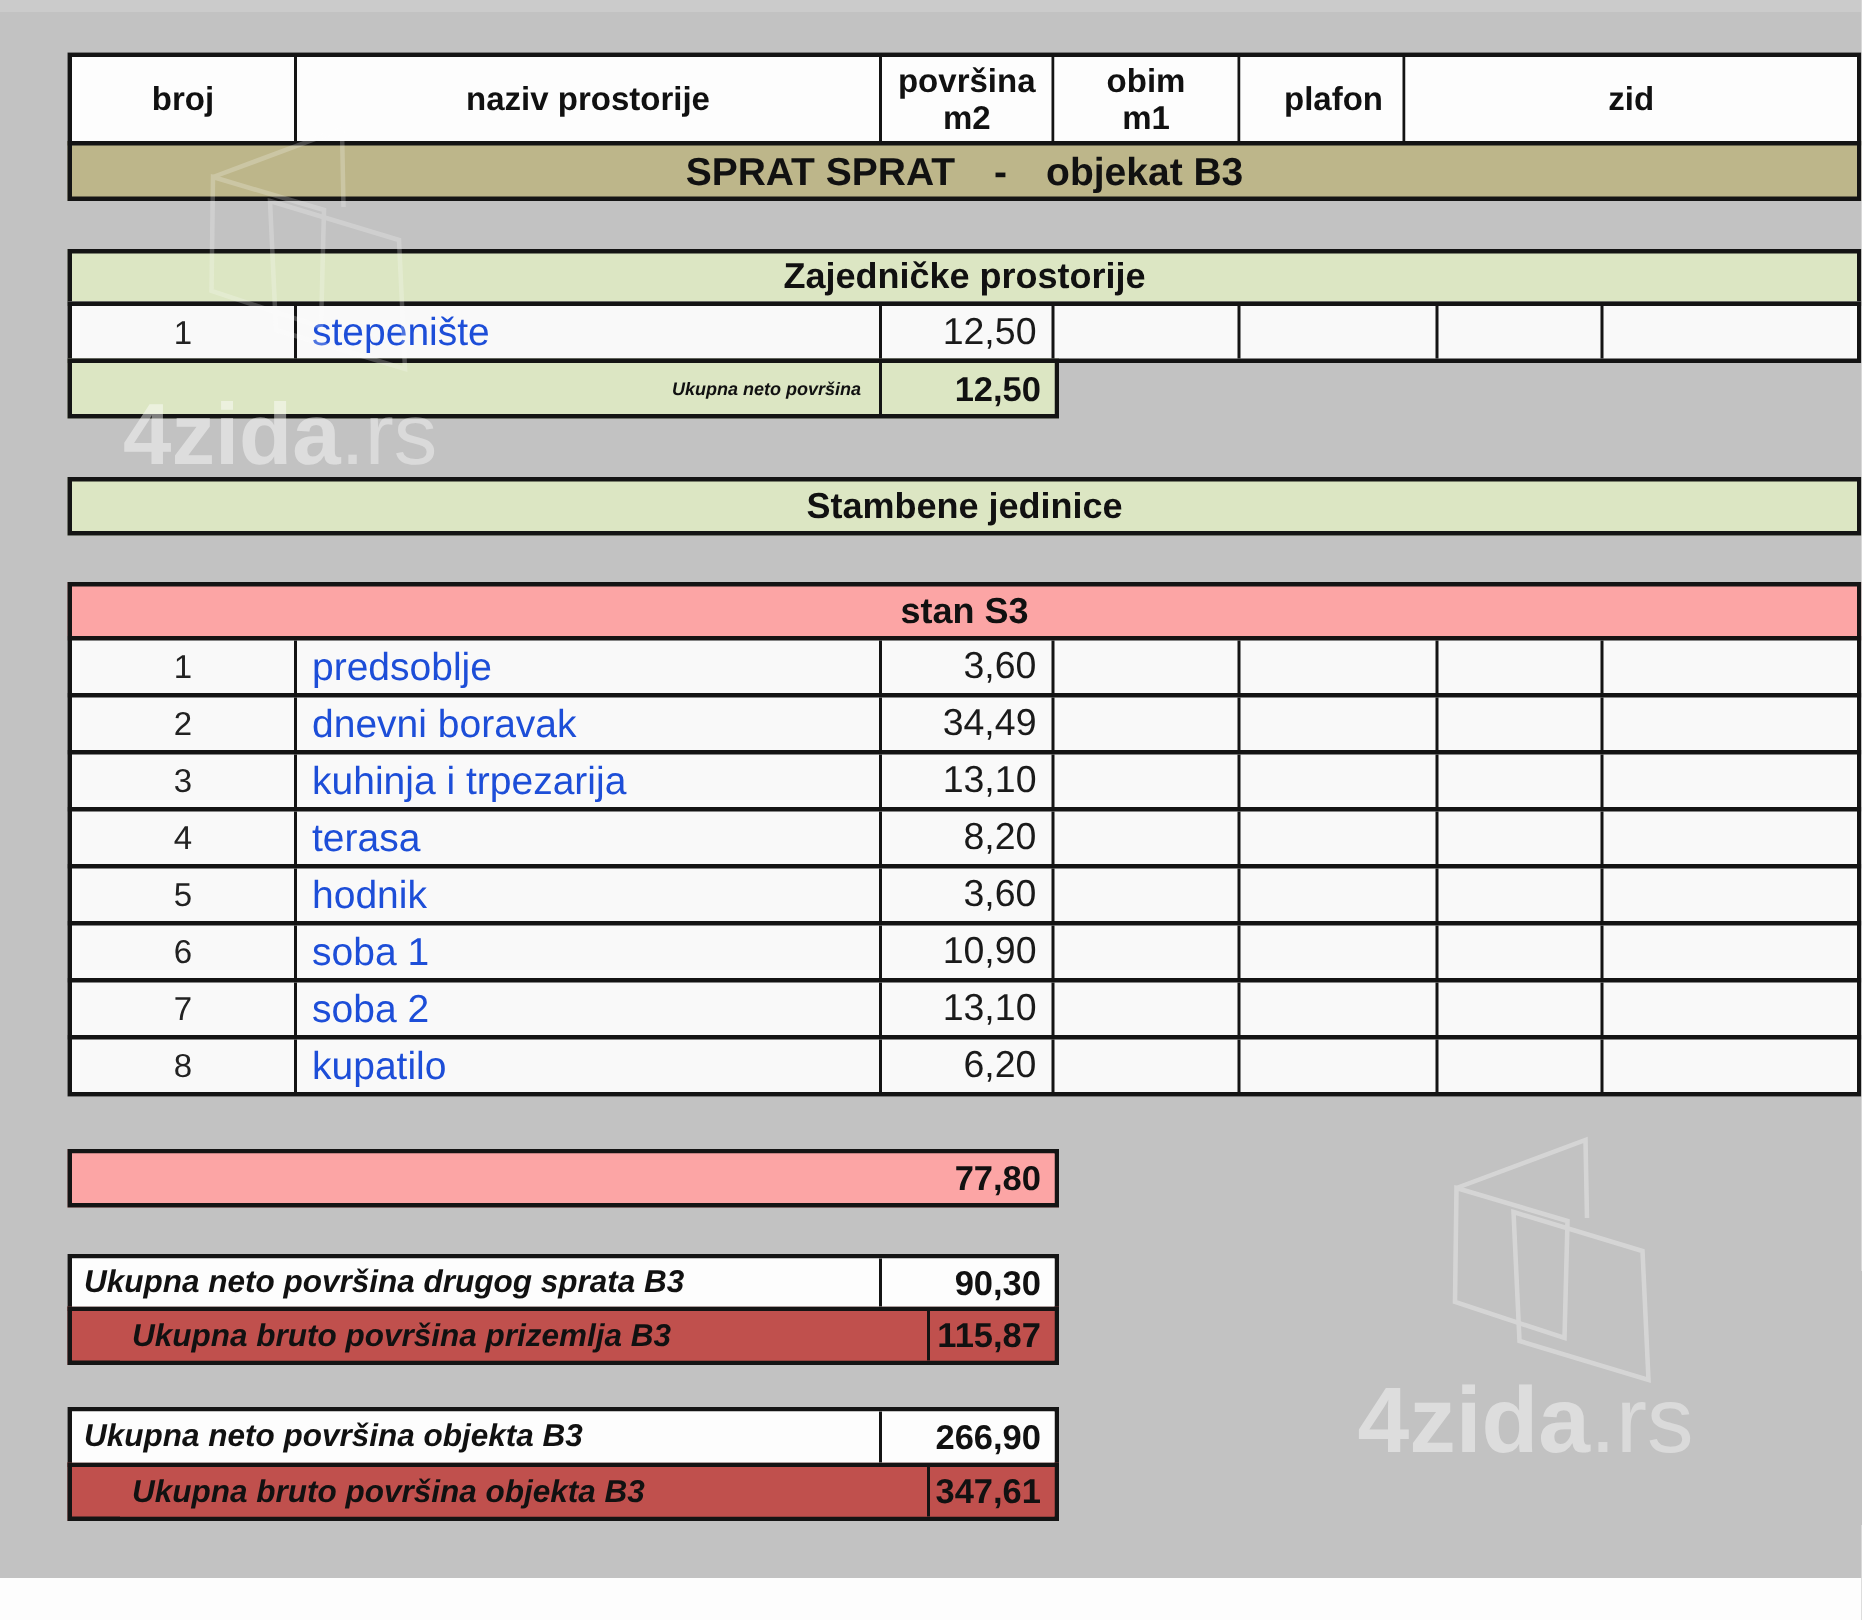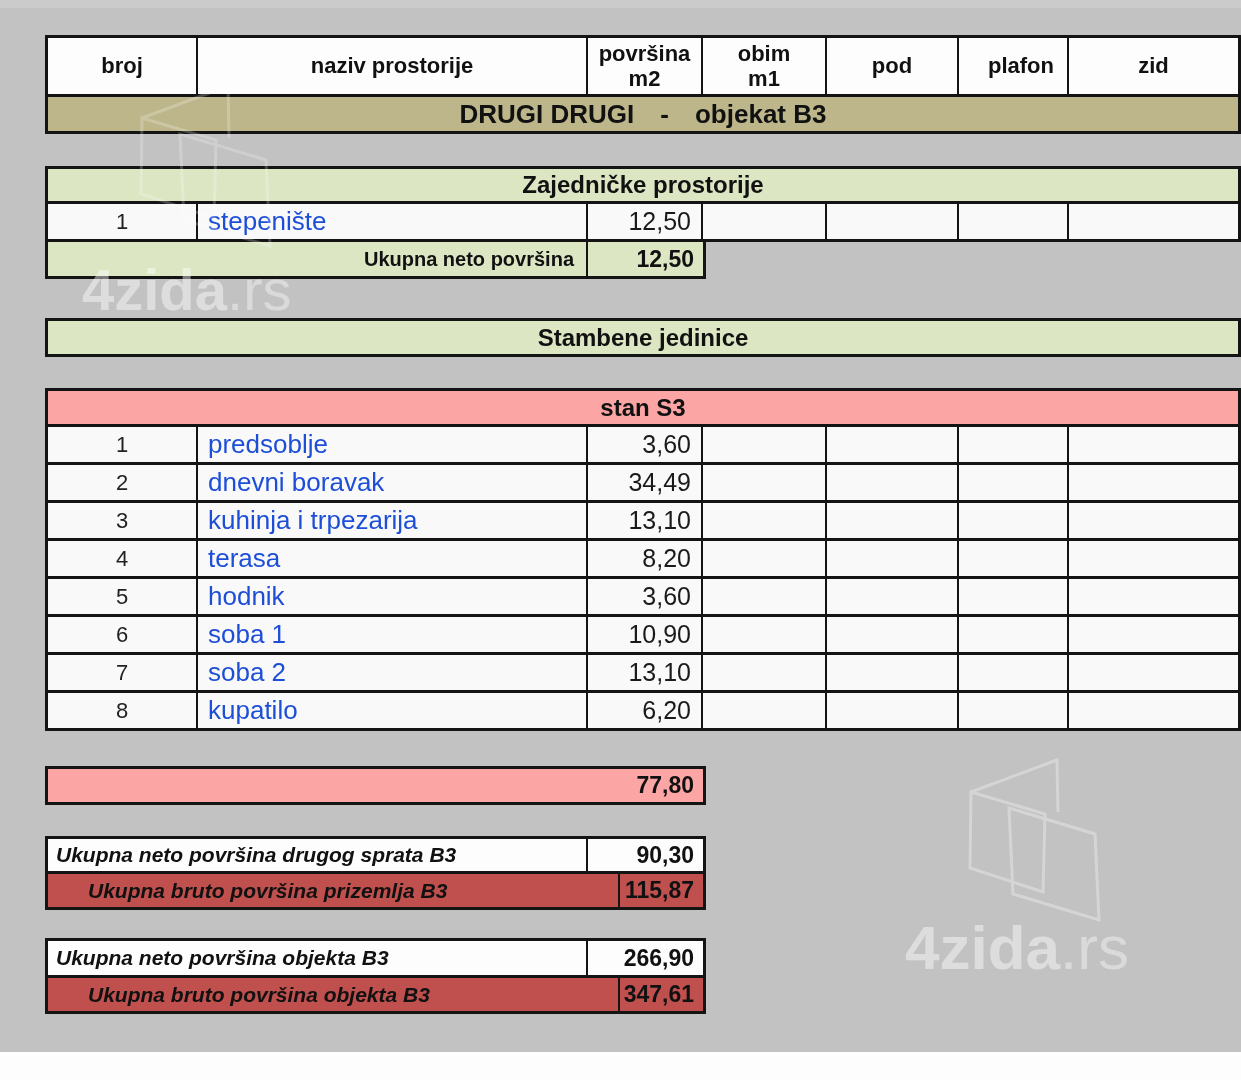--- a/index.html
+++ b/index.html
@@ -37,21 +37,21 @@
   .red-bg{background:#c0504d;padding-left:32px;}
   .white-bg{background:#fdfdfd;}
 
   .bar-center{justify-content:center;align-items:center;gap:26px;font-weight:700;font-size:26px;}
   .section-title{justify-content:center;align-items:center;font-weight:700;font-size:24px;}
 
   .idx{font-size:22px;justify-content:center;color:#222;}
   .room{font-size:26px;padding-left:10px;color:#1d4ed8;}
   .num{font-size:25px;justify-content:flex-end;padding-right:10px;color:#1a1a1a;}
 
-  .total-label{justify-content:flex-end;font-weight:700;font-size:20px;padding-right:12px;}
+  .total-label{justify-content:flex-end;font-weight:700;font-style:italic;font-size:12px;padding-right:12px;}
   .total-val{font-weight:700;font-size:23px;justify-content:flex-end;padding-right:9px;}
   .cl-label{width:540px;}
   .cl-val{flex:1;}
 
   .sum-label{font-weight:700;font-style:italic;font-size:21px;padding-left:8px;}
   .sum-val{font-weight:700;font-size:23px;justify-content:flex-end;padding-right:9px;}
 
   
   .wm{position:absolute;pointer-events:none;z-index:5;}
   .wm-text{display:flex;align-items:baseline;white-space:nowrap;}
@@ -74,26 +74,25 @@
       <div class="cell c-broj hdr">broj</div>
       <div class="cell c-naziv hdr">naziv prostorije</div>
       <div class="cell c-pov hdr hdr-stack">
         <span>površina</span>
         <span>m2</span>
       </div>
       <div class="cell c-obim hdr hdr-stack">
         <span>obim</span>
         <span>m1</span>
       </div>
-      <div class="cell c-pod hdr">pod</div>
       <div class="cell c-plafon hdr">plafon</div>
       <div class="cell c-zid hdr">zid</div>
     </div>
     <div class="row h40 olive bar-center">
-      <span>DRUGI DRUGI</span>
+      <span>SPRAT SPRAT</span>
       <span>-</span>
       <span>objekat B3</span>
     </div>
   </div>
 
   <div class="block" style="top:166px;">
     <div class="row h38 green section-title">
       <span>Zajedničke prostorije</span>
     </div>
     <div class="row h41">

